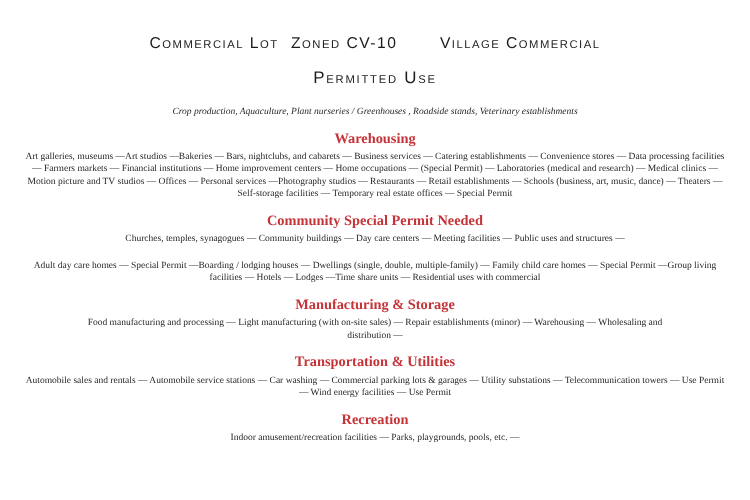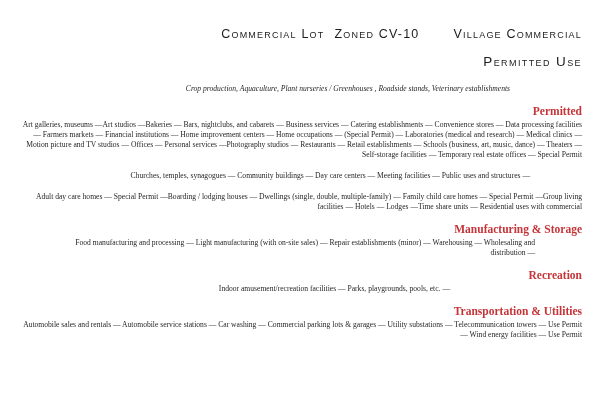--- a/index.html
+++ b/index.html
@@ -11,21 +11,21 @@
   html,body{width:600px;height:400px;}
   body{
     background:#ffffff;
     font-family:"Liberation Serif", serif;
     color:var(--body-color);
     overflow:hidden;
   }
   .page{
     width:600px;height:400px;
     padding:27px 18px 10px 18px;
-    text-align:right;
+    text-align:center;
   }
   .doc-title{
     font-family:"Liberation Sans", sans-serif;
     font-variant:small-caps;
     font-size:12.5px;
     letter-spacing:1.2px;
     color:var(--title-color);
     font-weight:500;
     white-space:nowrap;
   }
@@ -71,41 +71,42 @@
 
   <div class="doc-subtitle">Permitted Use</div>
 
   <div class="sections">
 
     <div class="section" data-idx="0">
       <div class="section-body">Crop production, Aquaculture, Plant nurseries / Greenhouses , Roadside stands, Veterinary establishments</div>
     </div>
 
     <div class="section" data-idx="1">
-      <div class="section-heading">Permitted</div>
+      <div class="section-heading">Warehousing</div>
       <div class="section-body">Art galleries, museums —Art studios —Bakeries — Bars, nightclubs, and cabarets — Business services — Catering establishments — Convenience stores — Data processing facilities — Farmers markets — Financial institutions — Home improvement centers — Home occupations — (Special Permit) — Laboratories (medical and research) — Medical clinics — Motion picture and TV studios — Offices — Personal services —Photography studios — Restaurants — Retail establishments — Schools (business, art, music, dance) — Theaters — Self-storage facilities — Temporary real estate offices — Special Permit</div>
     </div>
 
     <div class="section" data-idx="2">
+      <div class="section-heading">Community Special Permit Needed</div>
       <div class="section-body">Churches, temples, synagogues — Community buildings — Day care centers — Meeting facilities — Public uses and structures —</div>
     </div>
 
     <div class="section" data-idx="3">
       <div class="section-body">Adult day care homes — Special Permit  —Boarding / lodging houses — Dwellings (single, double, multiple-family) — Family child care homes — Special Permit  —Group living facilities — Hotels — Lodges —Time share units — Residential uses with commercial</div>
     </div>
 
     <div class="section" data-idx="4">
       <div class="section-heading">Manufacturing &amp; Storage</div>
       <div class="section-body">Food manufacturing and processing — Light manufacturing (with on-site sales) — Repair establishments (minor) — Warehousing — Wholesaling and distribution —</div>
     </div>
 
+    <div class="section" data-idx="5">
+      <div class="section-heading">Transportation &amp; Utilities</div>
+      <div class="section-body">Automobile sales and rentals — Automobile service stations — Car washing — Commercial parking lots &amp; garages — Utility substations — Telecommunication towers — Use Permit  — Wind energy facilities — Use Permit</div>
+    </div>
+
     <div class="section" data-idx="6">
       <div class="section-heading">Recreation</div>
       <div class="section-body">Indoor amusement/recreation facilities — Parks, playgrounds, pools, etc. —</div>
-    </div>
-
-    <div class="section" data-idx="5">
-      <div class="section-heading">Transportation &amp; Utilities</div>
-      <div class="section-body">Automobile sales and rentals — Automobile service stations — Car washing — Commercial parking lots &amp; garages — Utility substations — Telecommunication towers — Use Permit  — Wind energy facilities — Use Permit</div>
     </div>
 
   </div>
 </div>
 
 </body></html>

